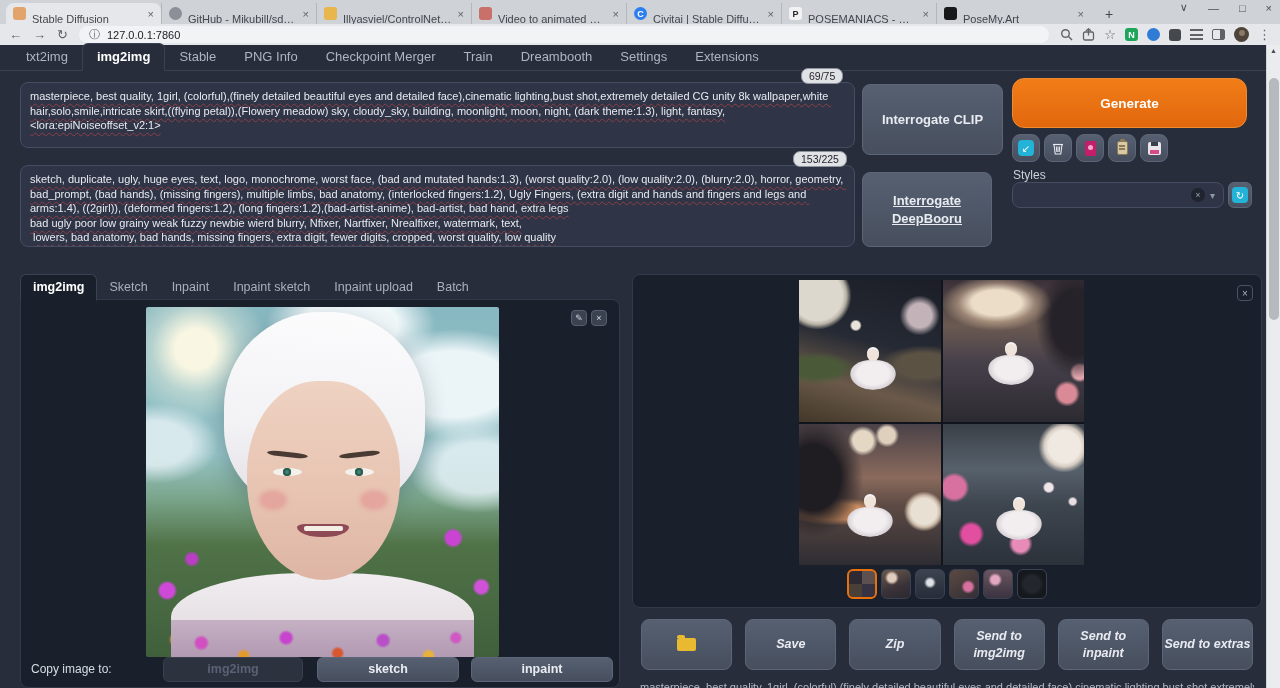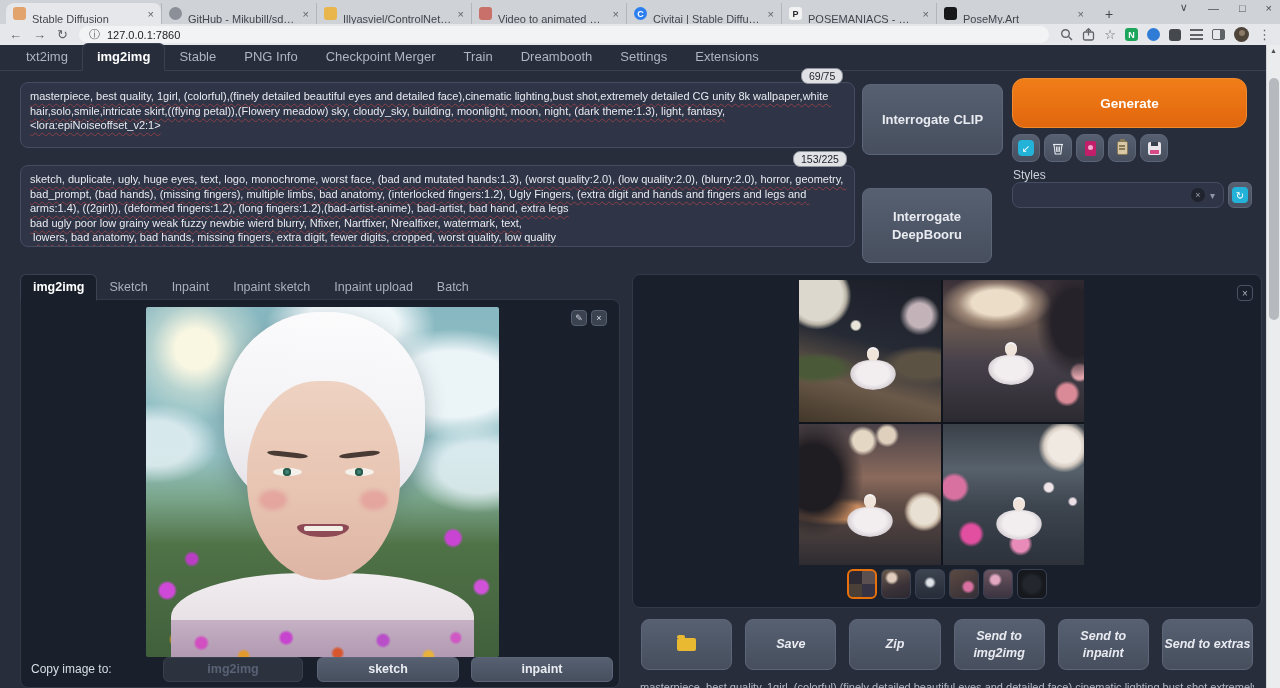--- a/index.html
+++ b/index.html
@@ -39,21 +39,21 @@
   
   .ta { position:absolute; background:#2f3547; border:1px solid #454d63; border-radius:8px; color:#e8eaf0; font-size:11px; line-height:14.5px; padding:6px 9px; white-space:pre-wrap; overflow:hidden; text-decoration-line:underline; text-decoration-style:wavy; text-decoration-color:rgba(205,70,70,.55); text-decoration-thickness:1px; text-underline-offset:3px; }
   #prompt-box { left:20px; top:82px; width:835px; height:66px; }
   #negative-box { left:20px; top:165px; width:835px; height:82px; }
   .counter { position:absolute; background:#e0e2e6; color:#1d2026; border:1px solid #8d929c; border-radius:7px; font-size:10.5px; padding:0 7px; height:16px; line-height:15px; z-index:4; }
   #prompt-counter { left:801px; top:68px; }
   #negative-counter { left:793px; top:151px; }
 
   .greybtn { background:linear-gradient(180deg,#566071 0%,#474f5e 100%); border:1px solid #5d6678; border-radius:8px; color:#e9ebf1; font-weight:bold; font-size:13px; display:flex; align-items:center; justify-content:center; text-align:center; }
   #interrogate-clip { position:absolute; left:862px; top:84px; width:141px; height:71px; }
-  #interrogate-deepbooru { position:absolute; left:862px; top:188px; width:130px; height:75px; line-height:1.35; }
+  #interrogate-deepbooru { position:absolute; left:862px; top:172px; width:130px; height:75px; line-height:1.35;text-decoration:underline; }
   #generate-btn { position:absolute; left:1012px; top:78px; width:235px; height:50px; background:linear-gradient(180deg,#f17d18 0%,#e1670d 100%); border:1px solid #f08a2e; border-radius:12px; color:#fff; font-weight:bold; font-size:13.5px; display:flex; align-items:center; justify-content:center; }
 
   .toolrow { position:absolute; left:1012px; top:134px; display:flex; gap:4px; }
   .minibtn { width:28px; height:28px; border-radius:8px; background:linear-gradient(180deg,#566071,#474f5e); border:1px solid #5d6678; display:flex; align-items:center; justify-content:center; }
   .cyansq { width:16px; height:16px; border-radius:4px; background:#24b3d8; color:#fff; font-size:10px; display:flex; align-items:center; justify-content:center; }
   .cardico { width:11px; height:15px; border-radius:2px; background:#c21e69; position:relative; }
   .cardico:before { content:""; position:absolute; left:3px; top:4px; width:5px; height:5px; border-radius:50%; background:#f3a8cc; }
   .clipico { width:11px; height:14px; border-radius:2px; background:#d9c8a6; border:1px solid #8a7a58; position:relative; }
   .clipico:before { content:""; position:absolute; left:2px; top:-3px; width:5px; height:3px; background:#8a7a58; border-radius:1px; }
   .clipico:after { content:""; position:absolute; left:1.5px; top:3px; width:6px; height:1.5px; background:#8a7a58; box-shadow:0 3px 0 #8a7a58; }

